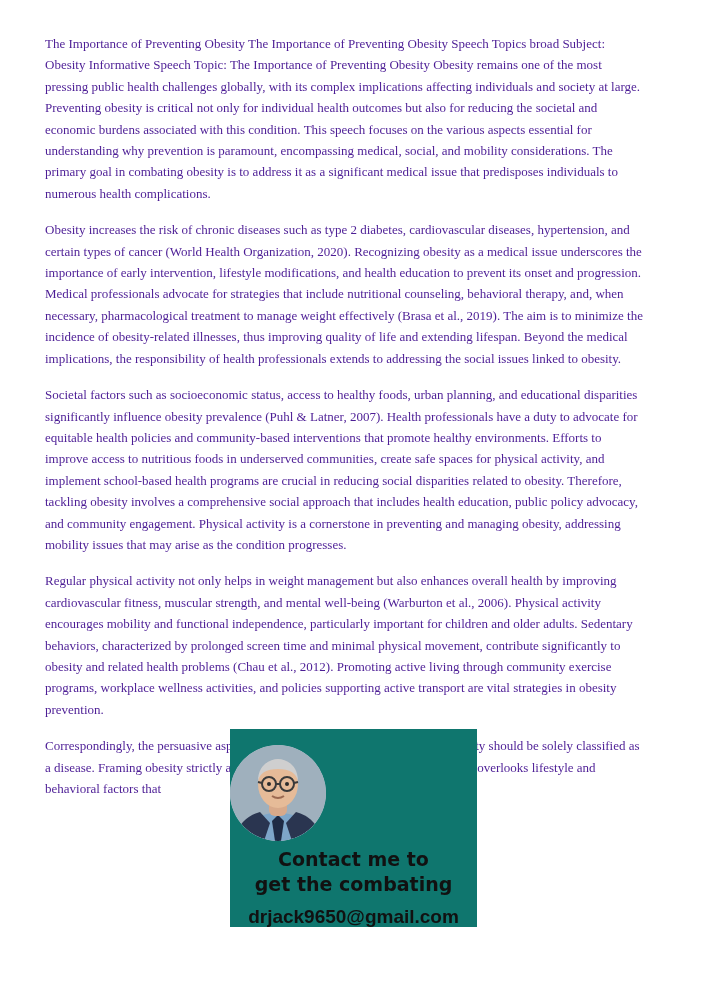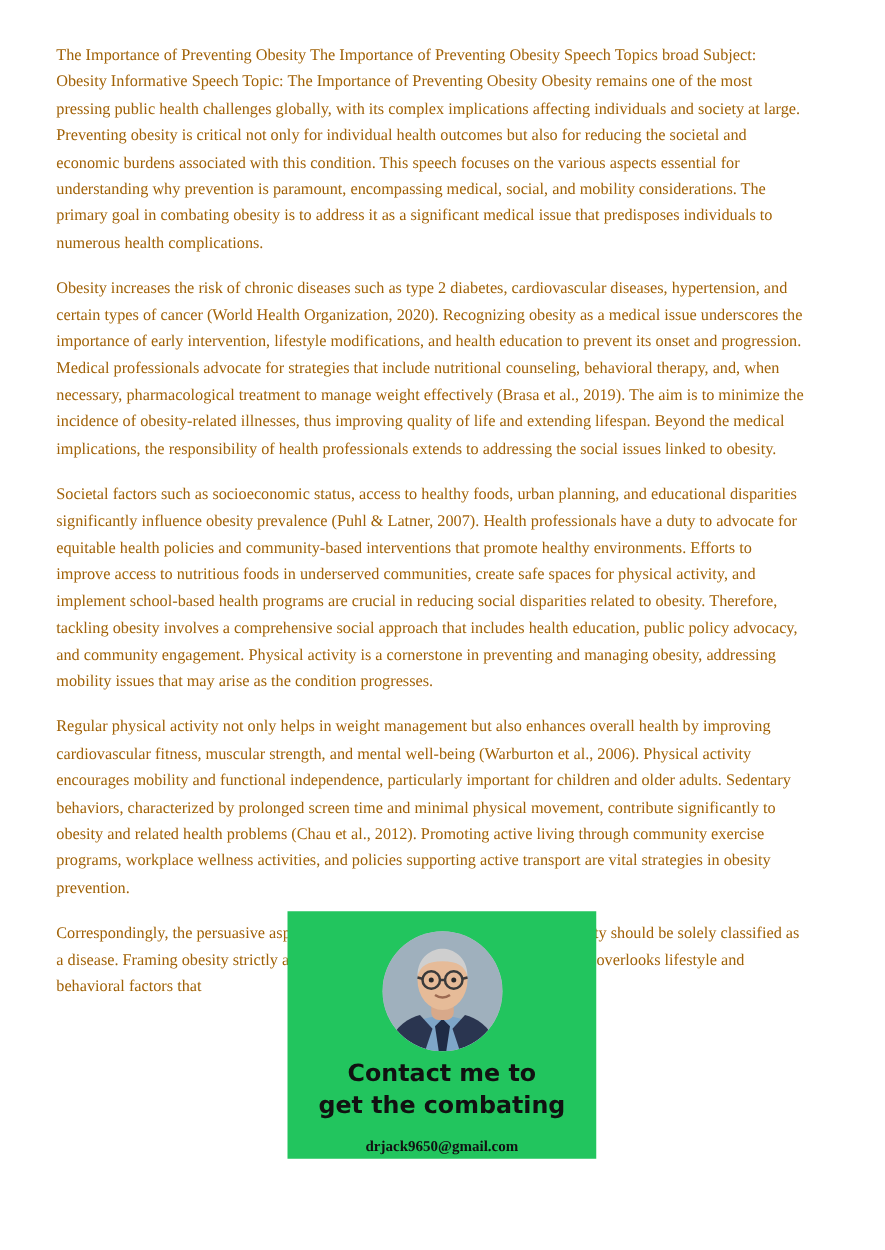--- a/index.html
+++ b/index.html
@@ -27,39 +27,38 @@
     position: absolute;
     left: 45px;
     top: 33px;
     width: 600px;
   }
   .para {
     font-size: 13.0px;
     line-height: 21.4px;
     text-align: left;
     margin: 0 0 15px 0;
-    color: #a16207;
+    color: #4c1d95;
     font-family: "Liberation Serif", "DejaVu Serif", serif;
   }
   .para:last-child {
     margin-bottom: 0;
   }
 
   
   .contact-card {
     position: absolute;
     left: 230px;
     top: 729px;
     width: 247px;
     height: 198px;
-    background: #22c55e;
+    background: #0f766e;
     box-sizing: border-box;
     display: flex;
     flex-direction: column;
-    align-items: center;
     overflow: hidden;
   }
   .avatar {
     width: 96px;
     height: 96px;
     border-radius: 50%;
     margin-top: 16px;
     overflow: hidden;
     position: relative;
     background: #b8c4cf;
@@ -74,23 +73,23 @@
     font-size: 19px;
     line-height: 25px;
     color: #111111;
     text-align: center;
     margin-top: 6px;
   }
   .contact-line.second {
     margin-top: 0;
   }
   .contact-email {
-    font-family: Liberation Serif, serif;
+    font-family: Liberation Sans, sans-serif;
     font-weight: bold;
-    font-size: 12px;
+    font-size: 19px;
     line-height: 24px;
     color: #111111;
     text-align: center;
     margin-top: 8px;
   }
 </style>
 </head>
 <body>
 
 <div class="page">

